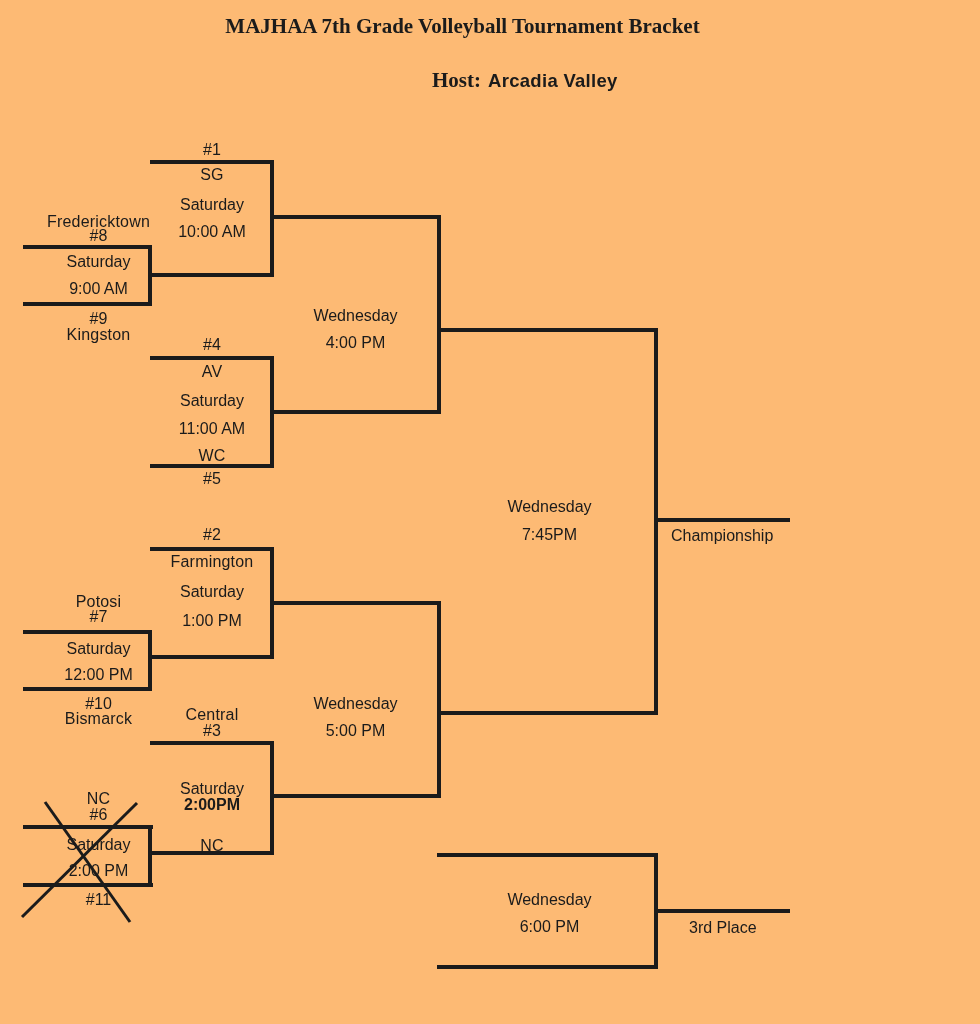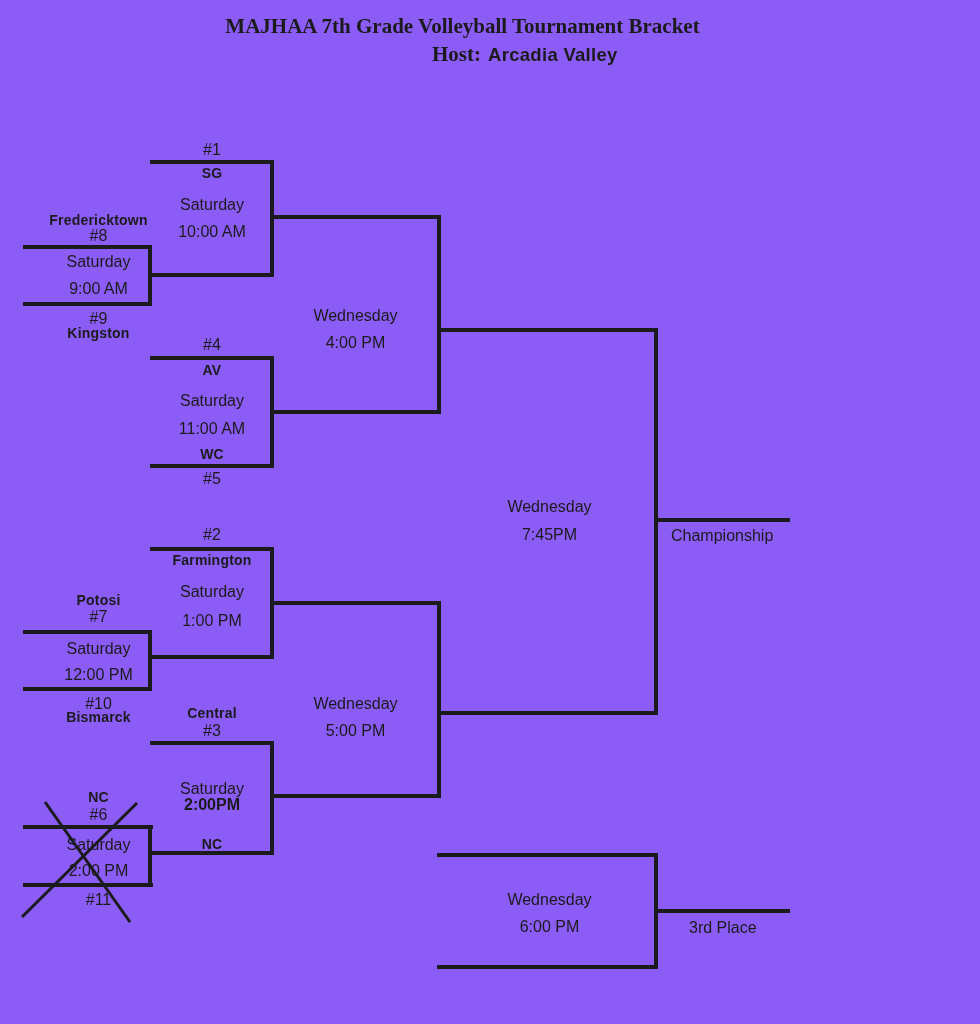--- a/index.html
+++ b/index.html
@@ -1,32 +1,32 @@
 <!DOCTYPE html>
 <html style="--ink: #1b1b1b;"><head>
 <meta charset="utf-8">
 <style>
   html,body{margin:0;padding:0;background:#e9e9e9;}
-  .page{position:relative;width:980px;height:1024px;background:#8b5cf6;overflow:hidden;
+  .page{position:relative;width:980px;height:1024px;background:#fdba74;overflow:hidden;
         font-family:"Liberation Sans",sans-serif;color:var(--ink,#1b1b1b);}
   
   .hl{position:absolute;height:4px;background:var(--ink,#1b1b1b);}
   .vl{position:absolute;width:4px;background:var(--ink,#1b1b1b);}
   
   .t{position:absolute;font-size:16px;line-height:1.1;text-align:center;color:var(--ink,#1b1b1b);}
-  .tm{font-weight:700;font-size:14px;letter-spacing:.2px;}   
+  .tm{font-weight:400;font-size:16px;letter-spacing:.2px;}   
   .b{font-weight:700;}
   .colG{left:150px;width:124px;}   
   .colP{left:34px;width:129px;}    
   .colS{left:274px;width:163px;}   
   .colF{left:441px;width:217px;}   
   .free{white-space:nowrap;text-align:left;}
   .title{position:absolute;left:0;top:14px;width:925px;text-align:center;
          font-family:"Liberation Serif",serif;font-weight:700;font-size:21px;}
-  .host{position:absolute;left:432px;top:42px;white-space:nowrap;}
+  .host{position:absolute;left:432px;top:68px;white-space:nowrap;}
   .host-label{font-family:"Liberation Serif",serif;font-weight:700;font-size:21px;}
   .host-value{font-family:"Liberation Sans",sans-serif;font-weight:700;font-size:18.5px;margin-left:7px;letter-spacing:.3px;}
   .xsvg{position:absolute;left:10px;top:790px;}
 </style>
 </head>
 <body>
 
 <div class="page">
 
   <div class="title">MAJHAA 7th Grade Volleyball Tournament Bracket</div>

